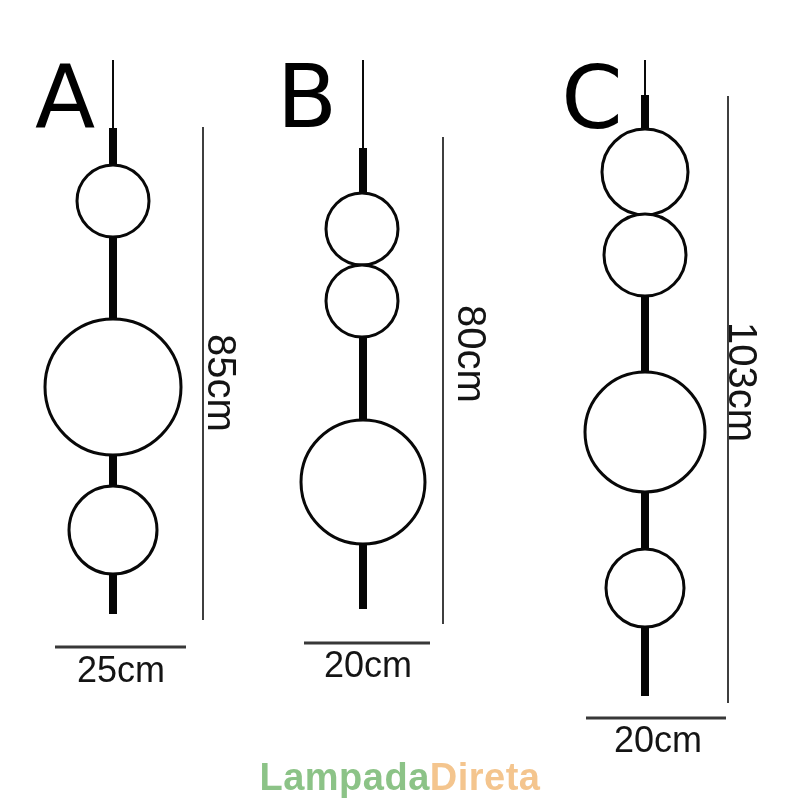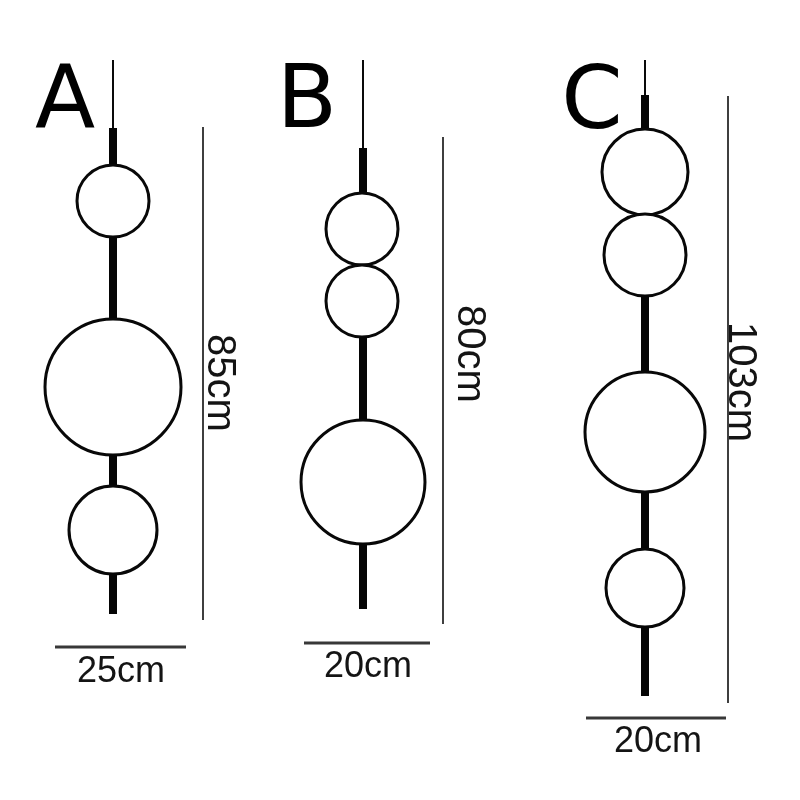--- a/index.html
+++ b/index.html
@@ -115,13 +115,16 @@
       <line class="rod" x1="645" y1="626" x2="645" y2="696"></line>
 
       <line class="dimline" x1="728" y1="96" x2="728" y2="703"></line>
       <text class="dim-text rot" x="743" y="382" dy="0.35em" transform="rotate(90 743 382)">103cm</text>
 
       <line class="widthline" x1="586" y1="718" x2="726" y2="718"></line>
       <text class="dim-text" x="658" y="752">20cm</text>
     </g>
   </svg>
 
+  <div class="logo">
+    <span style="color: rgb(140, 195, 135);">Lampada</span><span style="color: rgb(244, 197, 142);">Direta</span>
+  </div>
 </div>
 
 </body></html>

